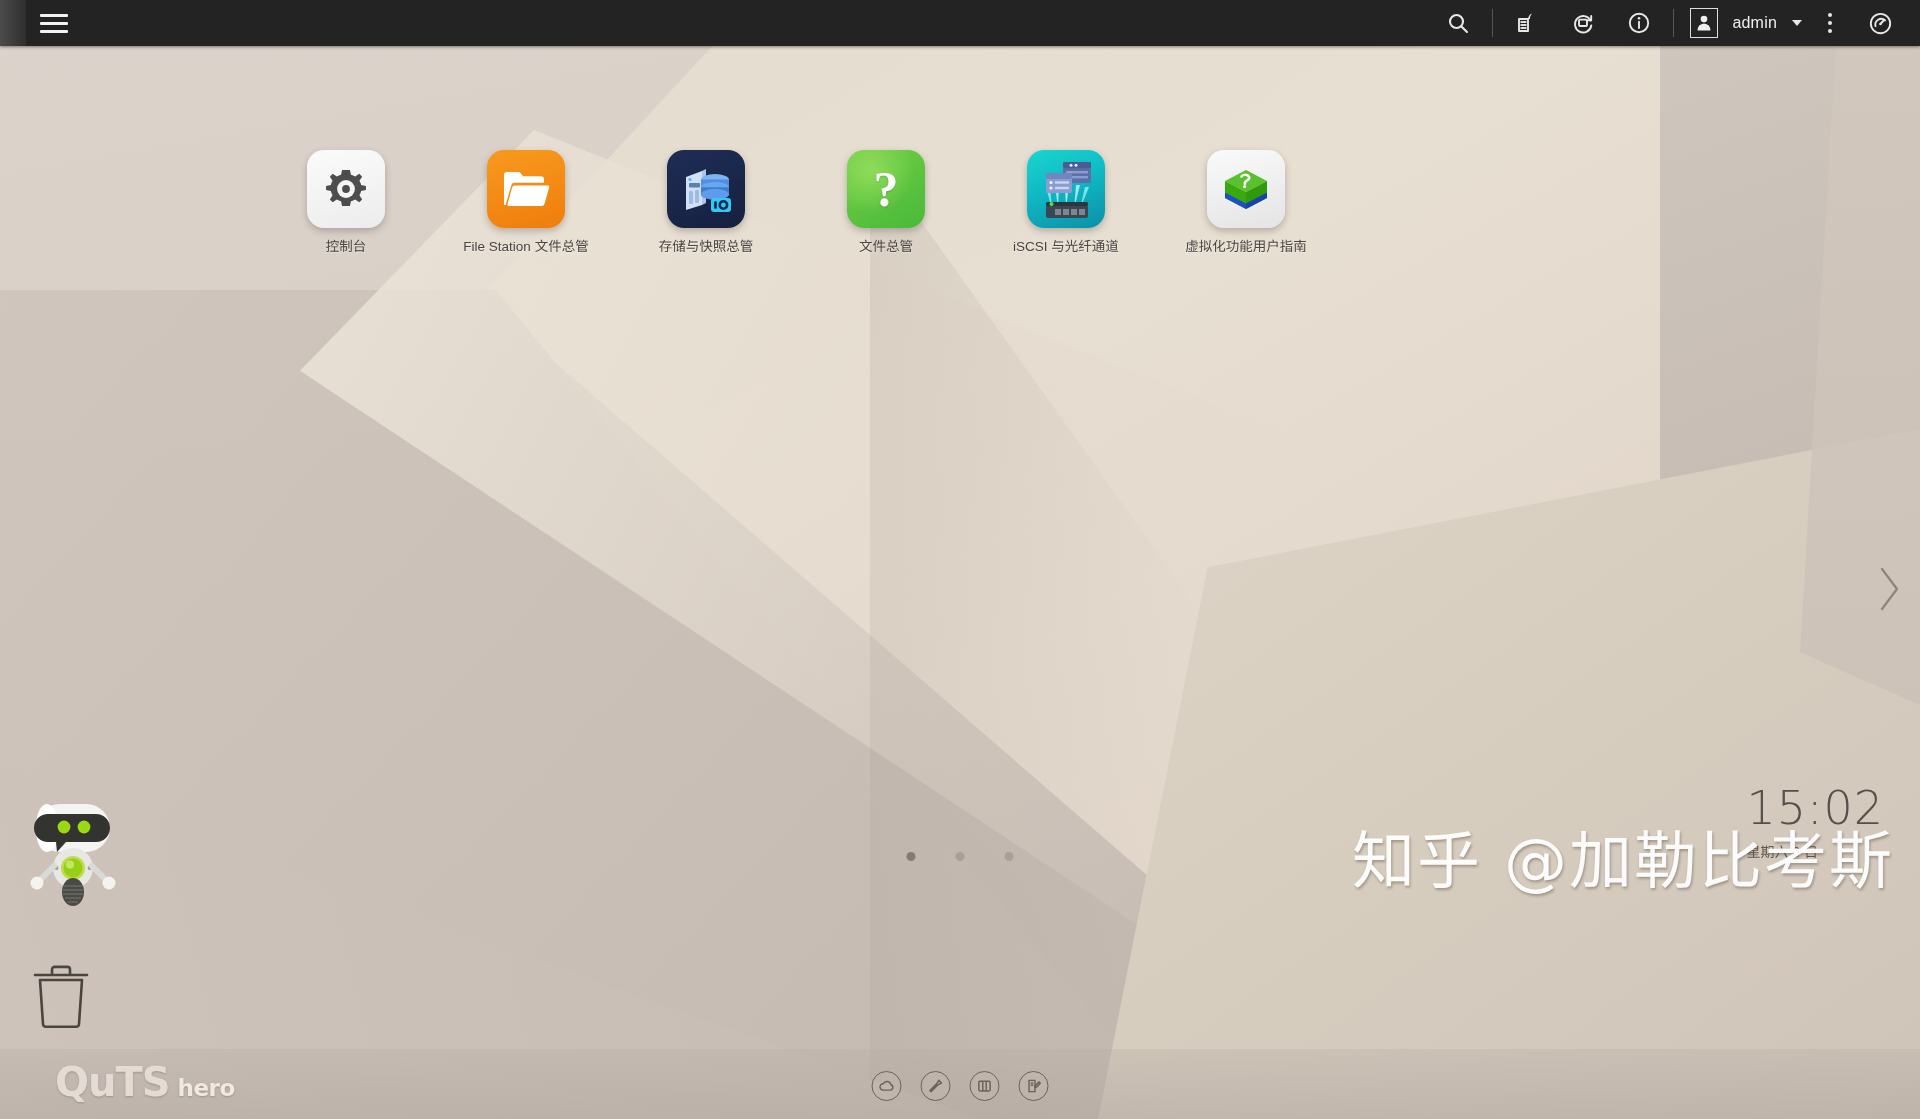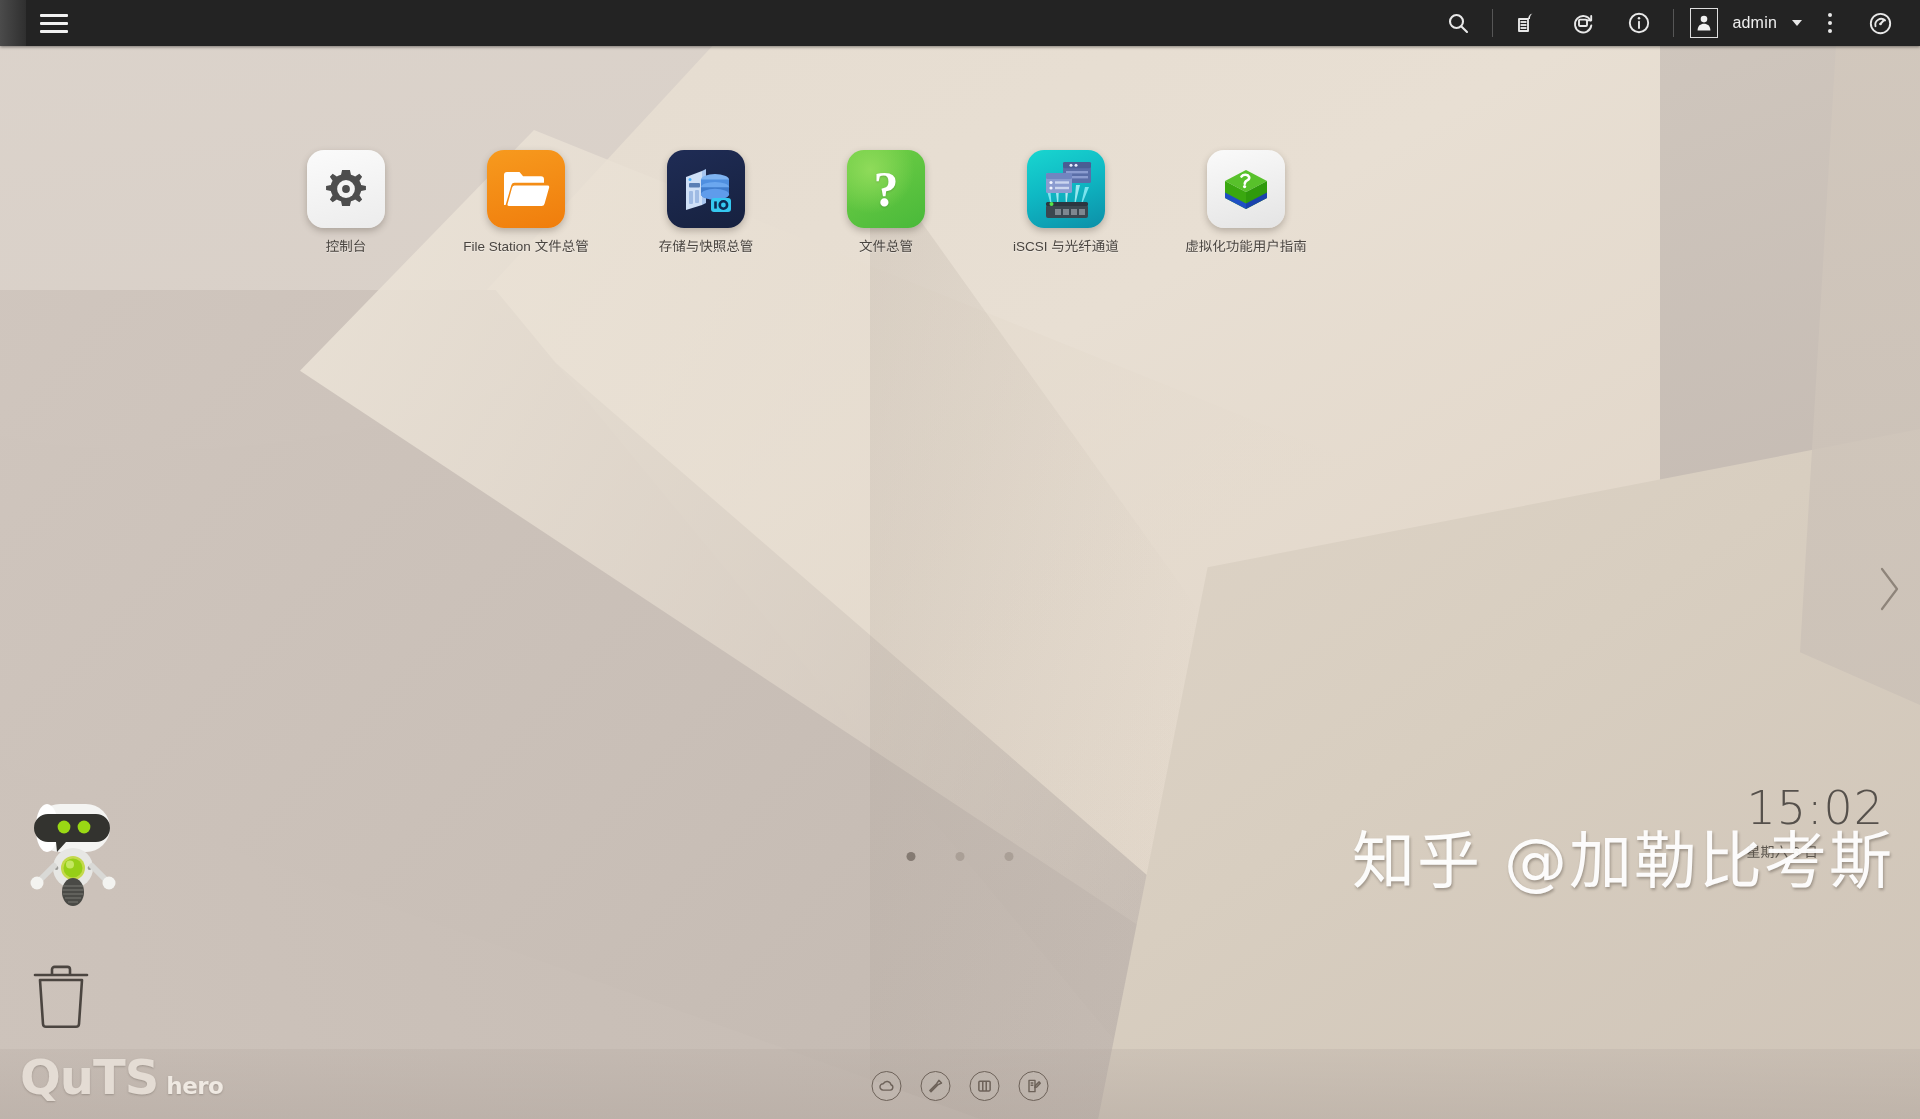--- a/index.html
+++ b/index.html
@@ -202,23 +202,24 @@
     z-index:12; cursor:pointer;
   }
 
   
   #brand {
     position:absolute; left:20px; bottom:14px;
     display:flex; align-items:baseline; gap:8px;
     z-index:12; user-select:none;
   }
   #brand .q {
-    font-size:48px; font-weight:700; color:#e4dcd4; letter-spacing:-1px;
+    font-size:40px; font-weight:700; color:#e4dcd4; letter-spacing:-1px;
     text-shadow:0 1px 2px rgba(90,80,72,.35);
     font-family:"DejaVu Sans",sans-serif;
+    margin-left:35px;
   }
   #brand .h {
     font-size:23px; font-weight:700; color:#efe9e2; letter-spacing:-.5px;
     text-shadow:0 1px 2px rgba(90,80,72,.35);
     font-family:"DejaVu Sans",sans-serif;
   }
 
   
   #page-dots {
     position:absolute; left:50%; transform:translateX(-50%);

